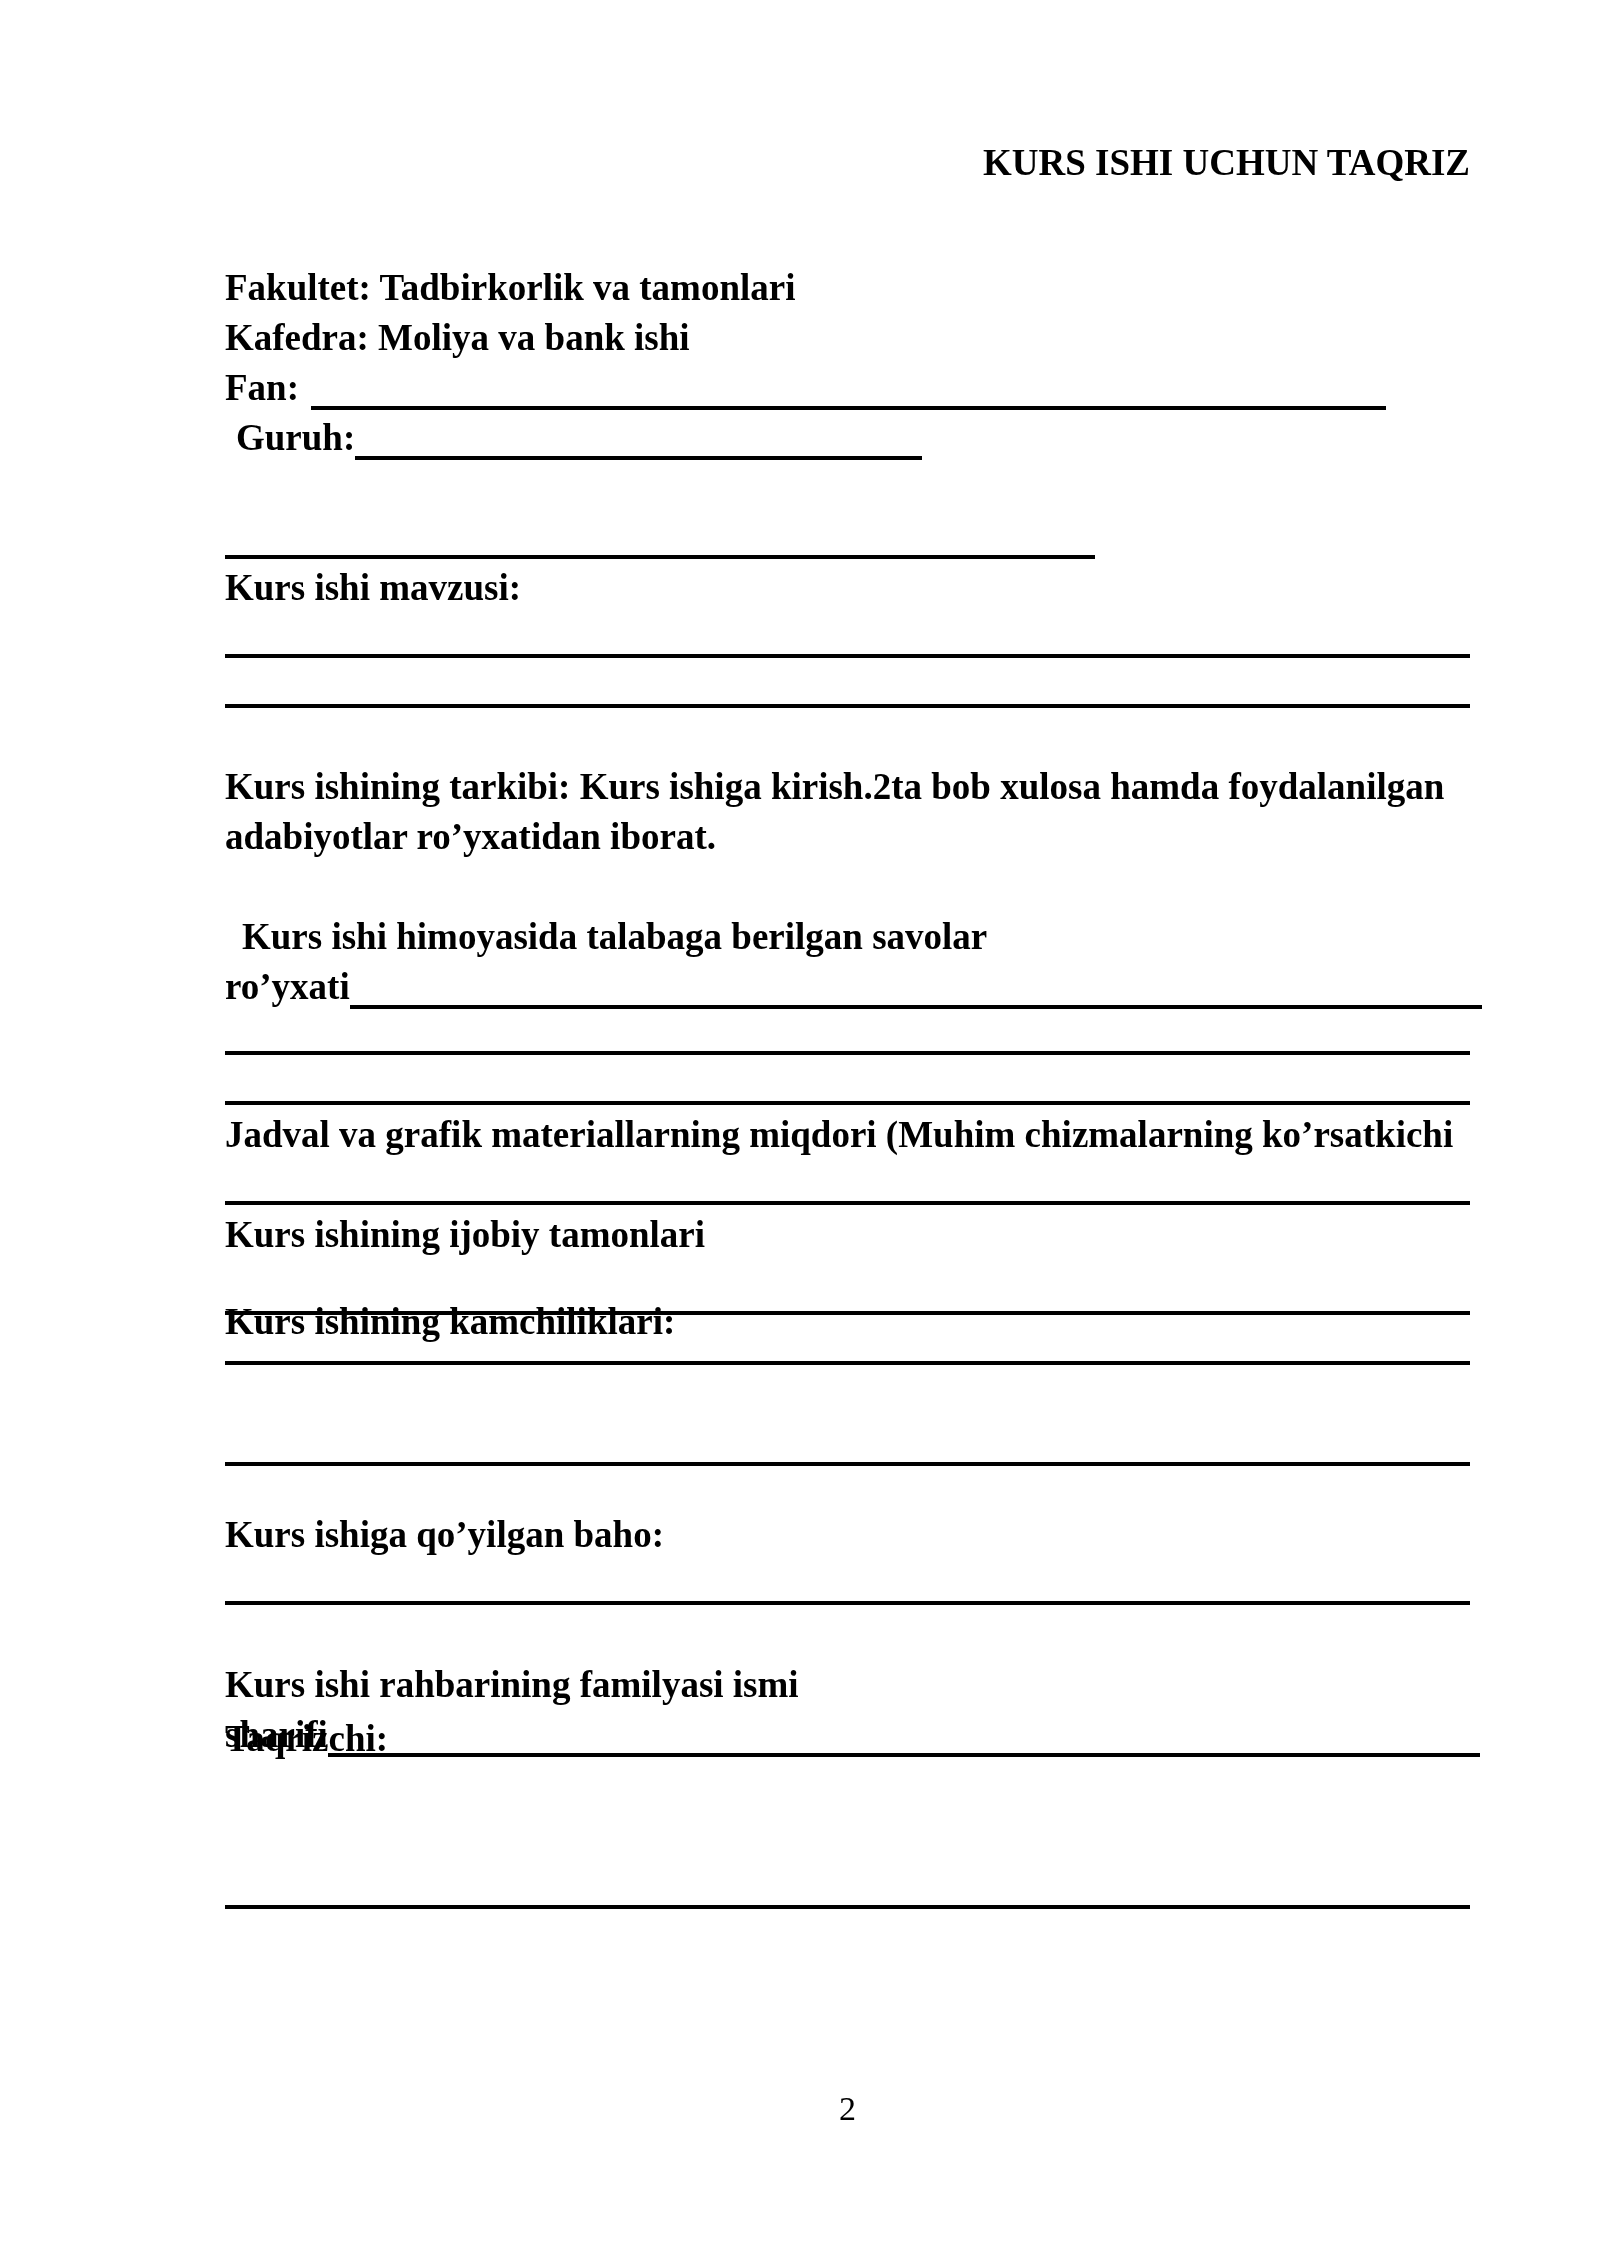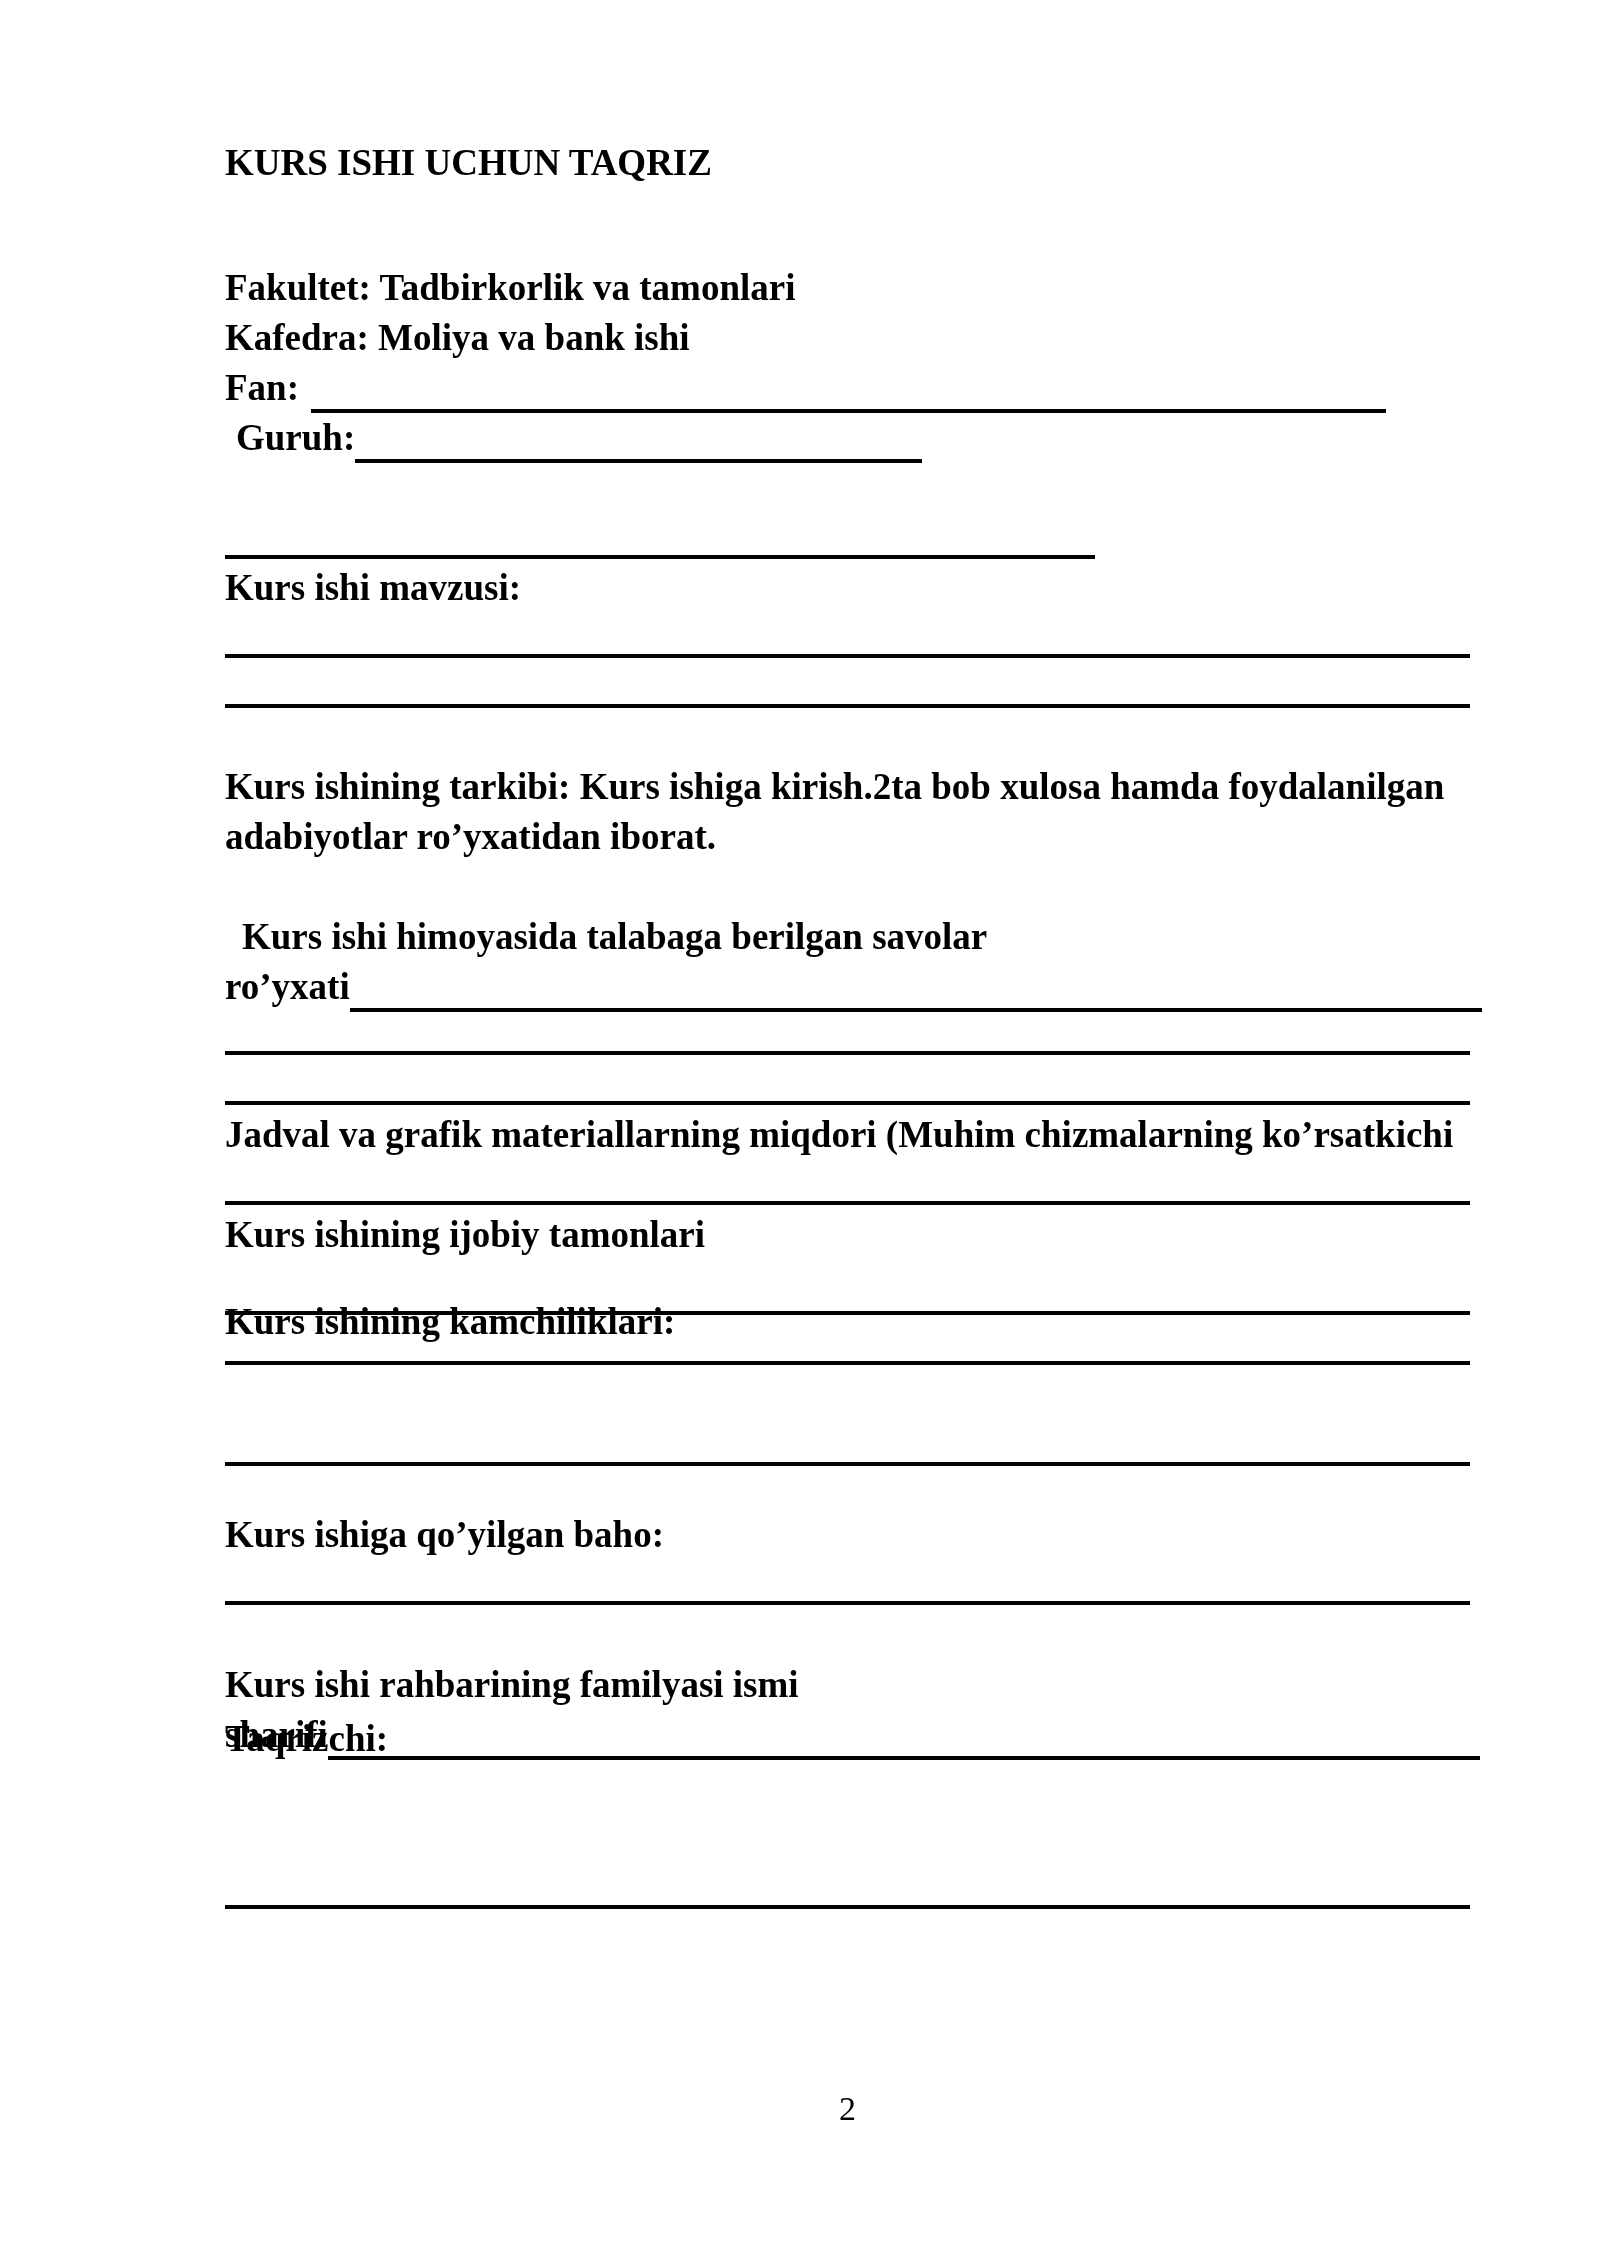--- a/index.html
+++ b/index.html
@@ -19,26 +19,26 @@
   }
   .t {
     position: absolute;
     font-size: 37px;
     line-height: 50px;
     white-space: nowrap;
   }
   .title {
     left: 225px;
     width: 1245px;
-    text-align: left;
+    text-align: right;
   }
   .para .ln { white-space: nowrap; }
   .fillrow {
     display: flex;
-    align-items: flex-end;
+    align-items: flex-start;
   }
   .fillrow .label { flex: 0 0 auto; }
   .fill {
     flex: 1 1 auto;
     height: 43px;
     border-bottom: 4px solid #000000;
   }
   .fill.gap { margin-left: 12px; }
   .line {
     position: absolute;

